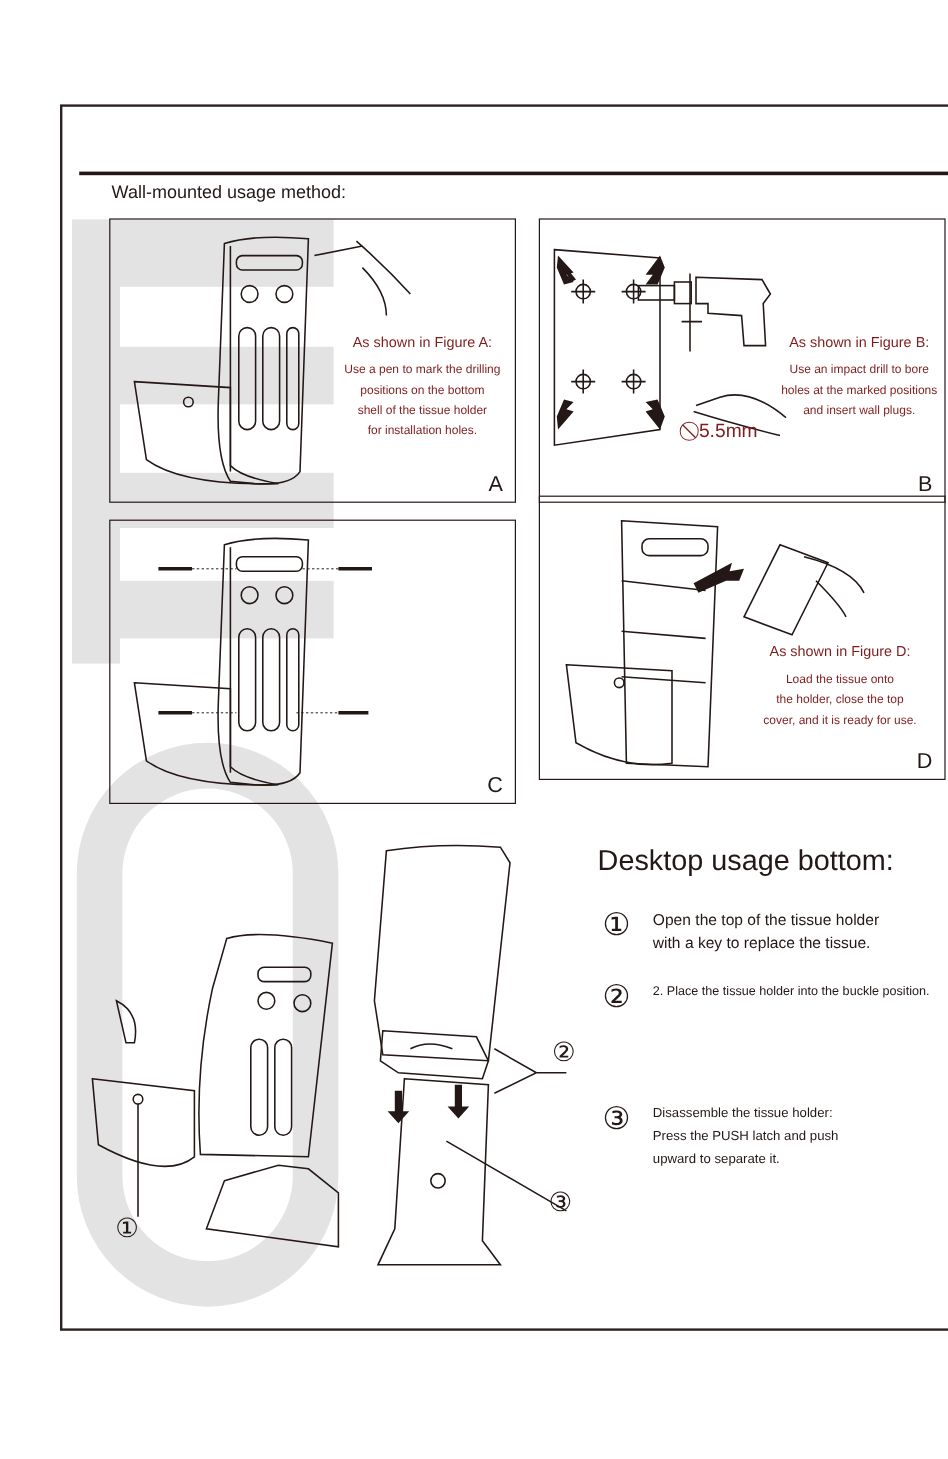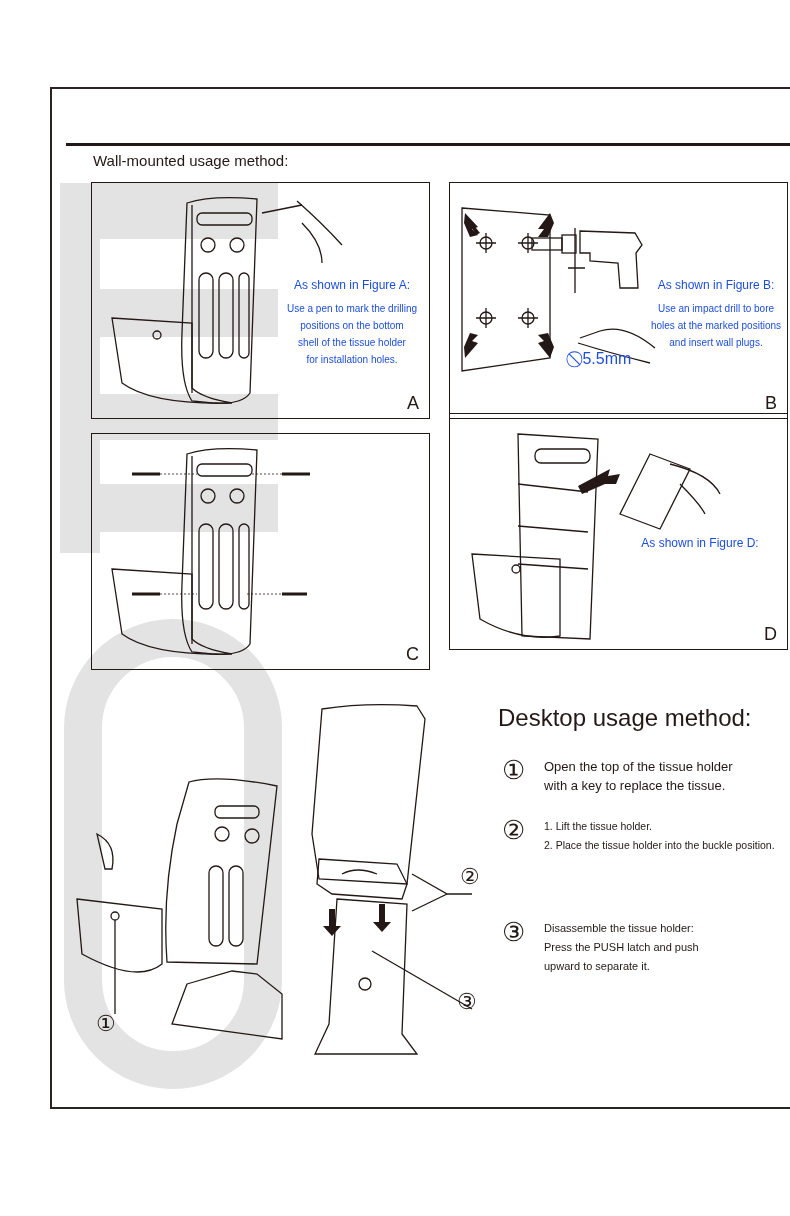--- a/index.html
+++ b/index.html
@@ -2,21 +2,21 @@
 <html><head>
 <meta charset="utf-8">
 <style>
   html,body{margin:0;padding:0;background:#fff;}
   body{width:790px;height:1216px;position:relative;overflow:hidden;font-family:"DejaVu Sans","Liberation Sans",sans-serif;color:#231815;}
   .frame{position:absolute;left:5px;top:87px;width:774px;height:1018px;border:2px solid #2b2321;box-sizing:content-box;overflow:hidden;background:#fff;margin-left:45px;}
   .wm{position:absolute;background:#e3e3e3;}
   .rule{position:absolute;left:14px;top:54px;width:746px;height:3px;background:#231815;}
   .section-title{position:absolute;left:41px;top:63px;font-size:15px;font-family:"Liberation Sans",sans-serif;color:#231815;}
   .panel{position:absolute;border:1.5px solid #231815;background:transparent;}
-  .panel .caption{position:absolute;font-family:"Liberation Sans",sans-serif;color:#1d4ed8;text-align:center;}
+  .panel .caption{position:absolute;font-family:"Liberation Sans",sans-serif;color:#7f1d1d;text-align:center;}
   .panel .cap-title{font-size:12px;margin-bottom:8px;}
   .panel .cap-body{font-size:10px;line-height:17px;}
   .panel .letter{position:absolute;right:10px;bottom:4px;font-size:18px;font-family:"Liberation Sans",sans-serif;}
   .panel svg{position:absolute;left:0;top:0;}
   .desk-title{position:absolute;left:446px;top:615px;font-size:24px;font-family:"Liberation Sans",sans-serif;color:#231815;}
   .step{position:absolute;left:450px;font-family:"Liberation Sans",sans-serif;color:#231815;}
   .step .num{position:absolute;left:0;top:0;font-size:26px;line-height:26px;}
   .step .txt{position:absolute;left:42px;top:0;white-space:nowrap;}
   .lbl{position:absolute;font-size:22px;font-family:"Liberation Sans",sans-serif;color:#231815;}
 </style>
@@ -128,20 +128,25 @@
         <path d="M68 70 L138 78 M68 112 L138 118 M68 150 L138 155"></path>
         <path d="M22 140 L110 145 L110 222 Q70 228 30 205 Z"></path>
         <circle cx="66" cy="155" r="4"></circle>
         <path d="M200 40 L240 55 L210 115 L170 100 Z"></path>
         <path d="M220 50 Q260 60 270 80 M230 70 Q250 90 255 100"></path>
       </g>
       <polygon points="128,72 160,55 158,62 170,60 166,70 155,70 132,80" fill="#231815"></polygon>
     </svg>
     <div class="caption" style="left:170px;top:122px;width:160px;">
       <div class="cap-title">As shown in Figure D:</div>
+      <div class="cap-body">
+        <div>Load the tissue onto</div>
+        <div>the holder, close the top</div>
+        <div>cover, and it is ready for use.</div>
+      </div>
     </div>
     <div class="letter">D</div>
   </div>
 
   <svg width="440" height="400" style="position:absolute;left:5px;top:605px;">
     <g fill="none" stroke="#231815" stroke-width="1.3">
 
       <path d="M132 88 Q160 80 220 92 L200 270 L110 268 Q105 200 120 130 Z"></path>
       <rect x="158" y="112" width="44" height="12" rx="5"></rect>
       <circle cx="165" cy="140" r="7"></circle>
@@ -165,34 +170,33 @@
     <g fill="#231815">
       <polygon points="272,215 278,215 278,232 284,232 275,242 266,232 272,232"></polygon>
       <polygon points="322,210 328,210 328,228 334,228 325,238 316,228 322,228"></polygon>
     </g>
   </svg>
 
   <div class="lbl" style="left:44px;top:922px;">①</div>
   <div class="lbl" style="left:408px;top:775px;">②</div>
   <div class="lbl" style="left:405px;top:900px;">③</div>
 
-  <div class="desk-title">Desktop usage method:</div>
+  <div class="desk-title">Desktop usage bottom:</div>
 
   <div class="step" style="top:668px;">
     <div class="num">①</div>
     <div class="txt" style="font-size:13px;line-height:19px;">
       <div>Open the top of the tissue holder</div>
       <div>with a key to replace the tissue.</div>
     </div>
   </div>
 
   <div class="step" style="top:728px;">
     <div class="num">②</div>
     <div class="txt" style="font-size:10.5px;line-height:19px;">
-      <div>1. Lift the tissue holder.</div>
       <div>2. Place the tissue holder into the buckle position.</div>
     </div>
   </div>
 
   <div class="step" style="top:830px;">
     <div class="num">③</div>
     <div class="txt" style="font-size:11px;line-height:19px;">
       <div>Disassemble the tissue holder:</div>
       <div>Press the PUSH latch and push</div>
       <div>upward to separate it.</div>

